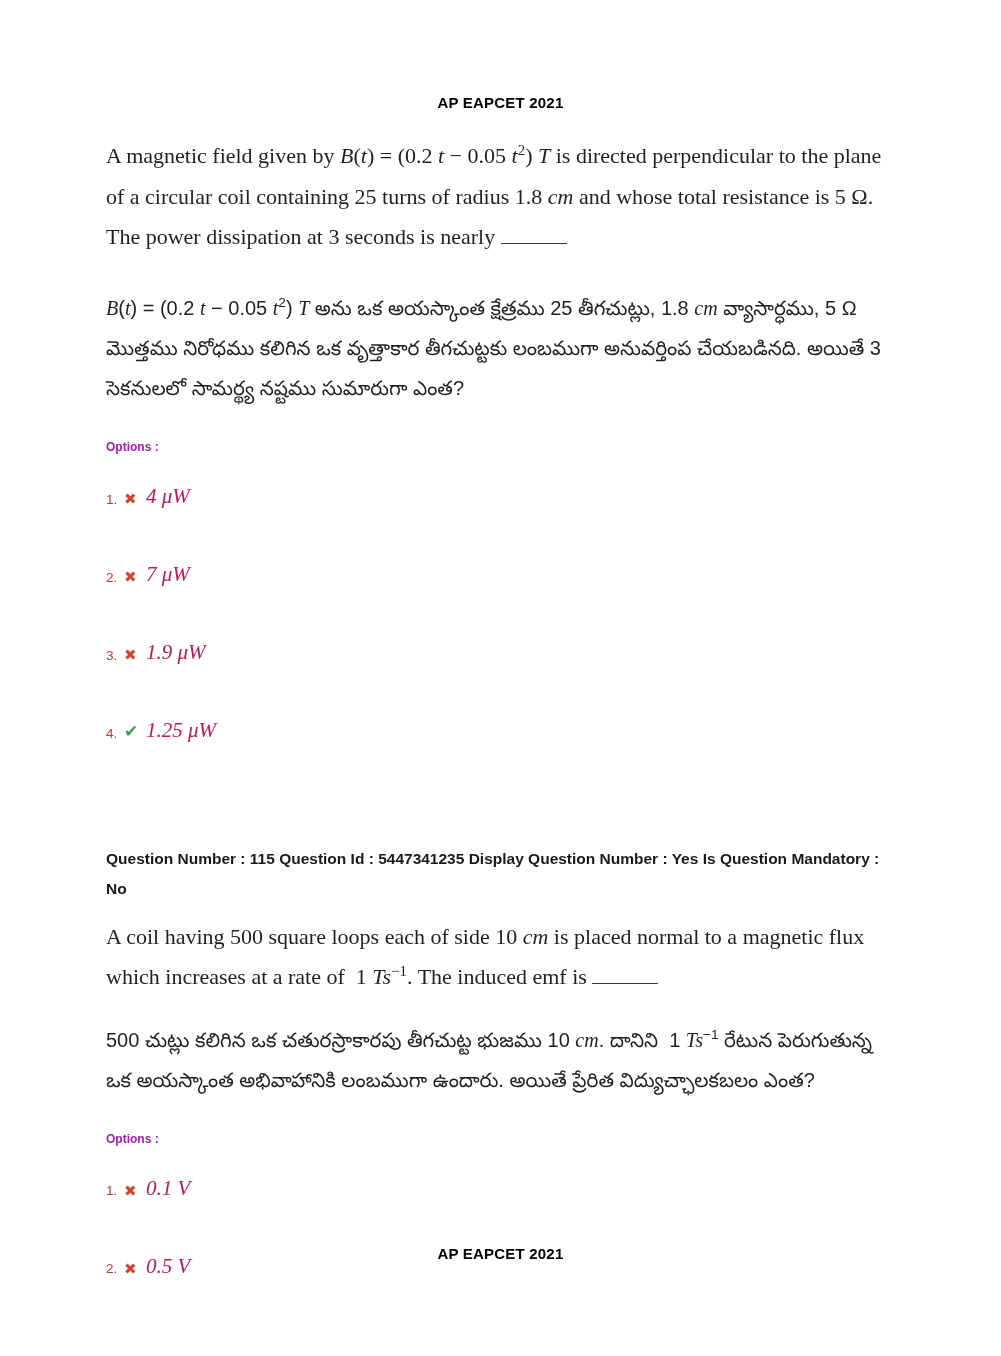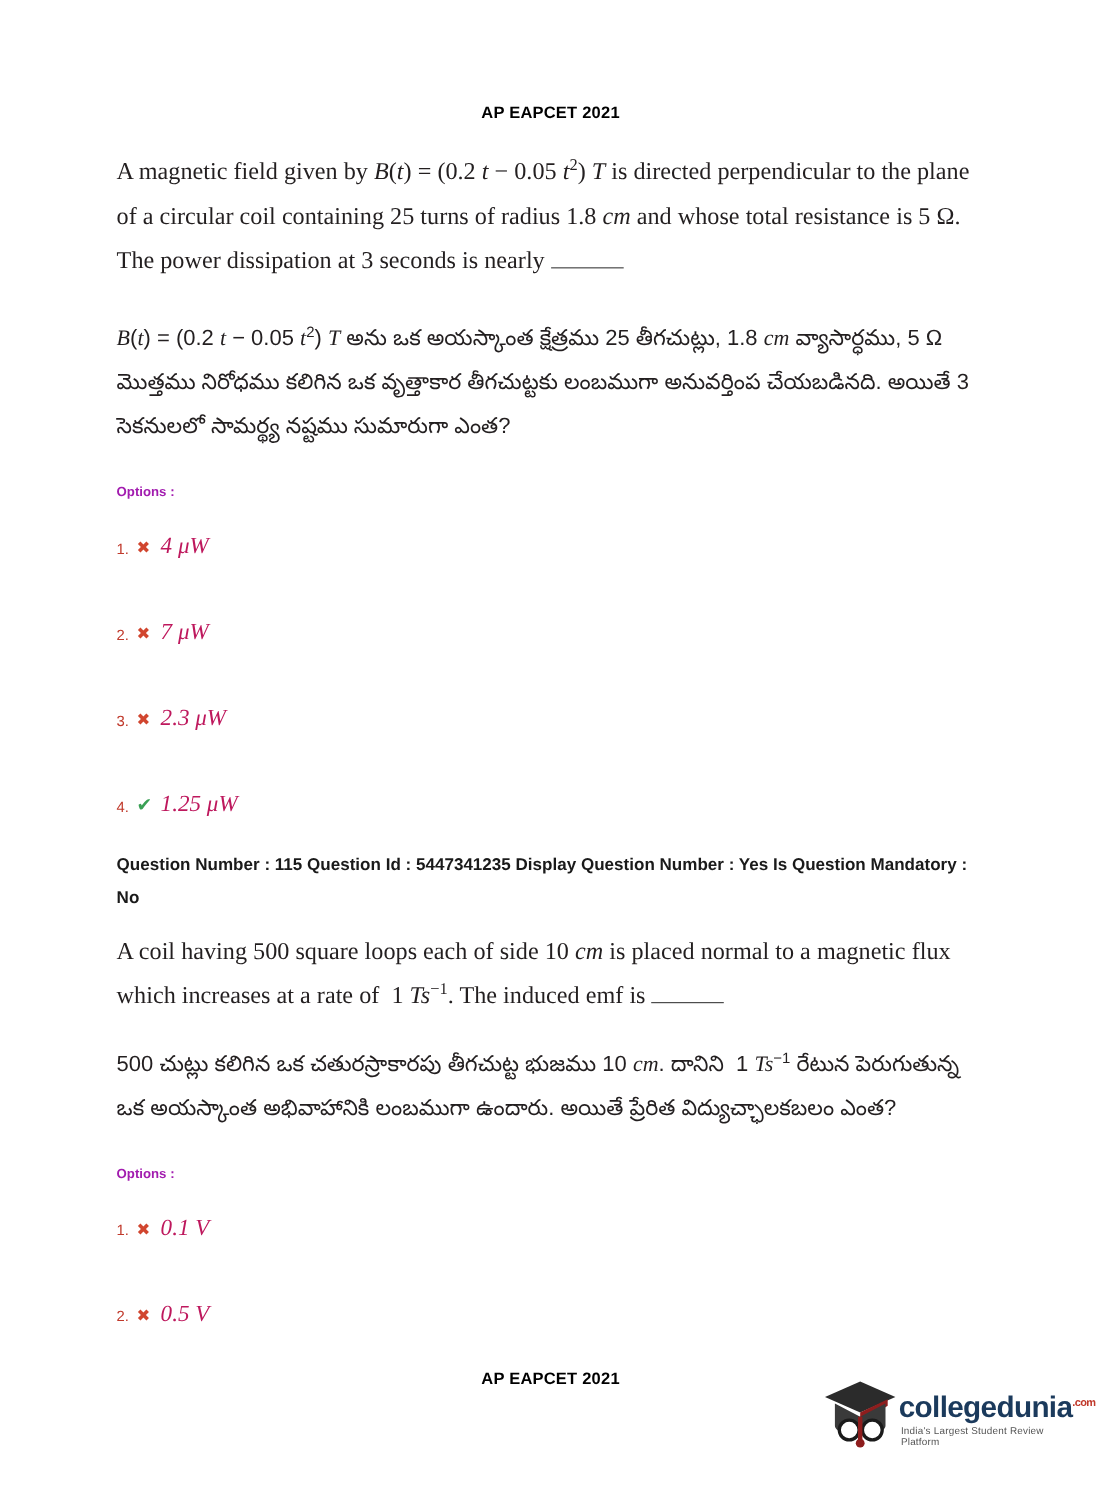--- a/index.html
+++ b/index.html
@@ -102,21 +102,21 @@
     color: #be185d;
     line-height: 1.1;
     padding-bottom: 0px;
   }
 
   .q-meta {
     font-size: 15.5px;
     font-weight: 700;
     color: #1a1a1a;
     line-height: 1.95;
-    margin-top: 30px;
+    margin-top: 102px;
     margin-bottom: 8px;
   }
 
   .block-gap { height: 12px; }
 
   
   .logo {
     position: absolute;
     left: 737px;
     top: 1244px;
@@ -188,21 +188,21 @@
 
       <div class="opt-row">
         <div class="opt-num">2.</div>
         <div class="opt-mark mark-wrong">✖</div>
         <div class="opt-text">7  μW</div>
       </div>
 
       <div class="opt-row">
         <div class="opt-num">3.</div>
         <div class="opt-mark mark-wrong">✖</div>
-        <div class="opt-text">2.3  μW</div>
+        <div class="opt-text">1.9  μW</div>
       </div>
 
       <div class="opt-row">
         <div class="opt-num">4.</div>
         <div class="opt-mark mark-right">✔</div>
         <div class="opt-text">1.25  μW</div>
       </div>
 
     </div>
 
@@ -232,28 +232,14 @@
         <div class="opt-mark mark-wrong">✖</div>
         <div class="opt-text">0.5 V</div>
       </div>
 
     </div>
 
   </div>
 
   <div class="footer-title">AP EAPCET 2021</div>
 
-  <div class="logo">
-    <svg class="logo-cap" viewBox="0 0 74 74">
-      <path d="M5 22 L37 8 L69 22 L37 36 Z" fill="#2b2b2b"></path>
-      <path d="M37 36 L37 46 L62 30 L62 24 Z" fill="#8e1d1d"></path>
-      <path d="M14 28 L14 48 C14 60 60 60 60 48 L60 28 L37 40 Z" fill="#3a3a3a"></path>
-      <circle cx="27" cy="52" r="9" fill="#ffffff" stroke="#1b1b1b" stroke-width="3"></circle>
-      <circle cx="48" cy="52" r="9" fill="#ffffff" stroke="#1b1b1b" stroke-width="3"></circle>
-      <line x1="36" y1="52" x2="39" y2="52" stroke="#1b1b1b" stroke-width="3"></line>
-      <path d="M37 40 L37 62" stroke="#8e1d1d" stroke-width="4" fill="none"></path>
-      <circle cx="37" cy="64" r="4" fill="#8e1d1d"></circle>
-    </svg>
-    <div class="logo-text"><span>collegedunia</span><span class="dot-com">.com</span></div>
-    <div class="logo-tag">India's Largest Student Review Platform</div>
-  </div>
 
 </div>
 
 </body></html>

